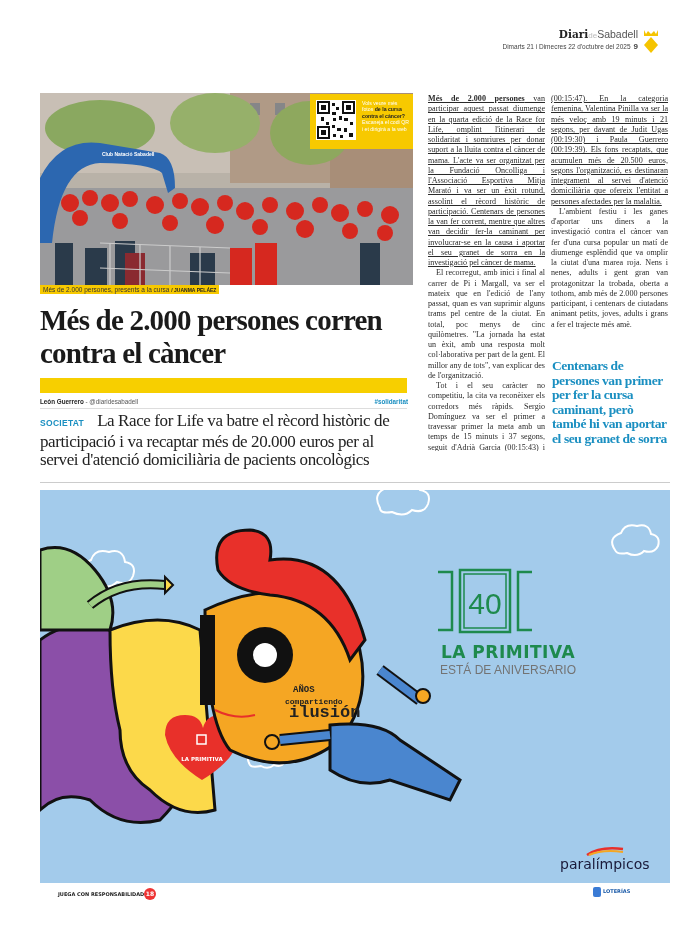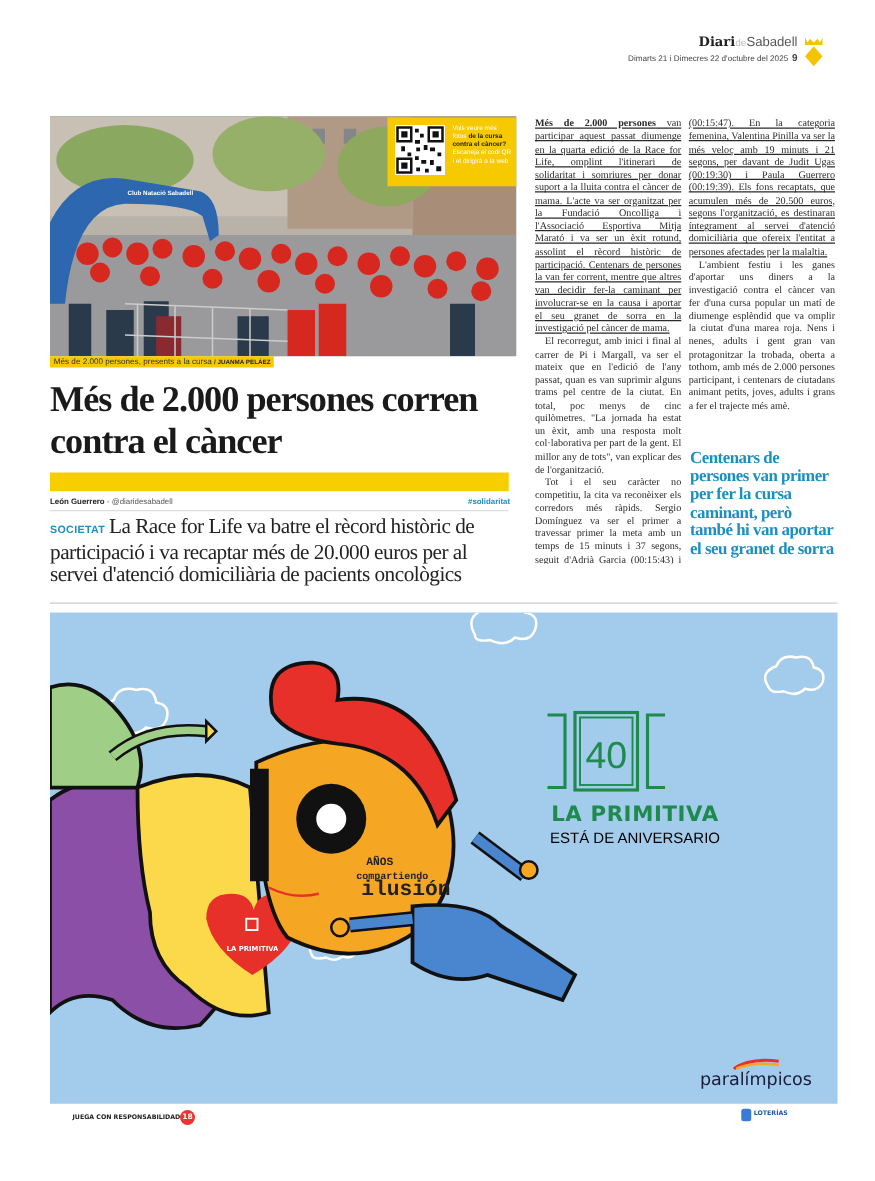--- a/index.html
+++ b/index.html
@@ -22,34 +22,34 @@
   .caption{left:40px;top:285px;height:9px;background:#f7c900;font-family:"Liberation Sans",sans-serif;font-size:6.5px;line-height:9px;padding:0 3px;color:#333;}
   .caption b{font-size:5px;font-weight:bold;color:#222;}
   
   .headline{left:40px;top:304px;width:380px;font-size:29px;line-height:33px;font-weight:bold;letter-spacing:-0.8px;color:#1a1a1a;}
   .yellowbar{left:40px;top:378px;width:367px;height:15px;background:#f7cf00;}
   .byline{left:40px;top:398px;font-family:"Liberation Sans",sans-serif;font-size:6.3px;color:#555;}
   .byline b{color:#222;}
   .hashtag{left:360px;top:398px;width:48px;text-align:right;font-family:"Liberation Sans",sans-serif;font-size:6.3px;font-weight:bold;color:#1a8fc1;}
   .rule1{left:40px;top:408px;width:367px;height:1px;background:#ddd;}
   .subhead{left:40px;top:412px;width:375px;font-size:17px;line-height:18.5px;letter-spacing:-0.4px;color:#222;}
-  .subhead .sec{font-family:"Liberation Sans",sans-serif;font-size:8.5px;font-weight:bold;color:#1a8fc1;letter-spacing:0.3px;margin-right:3px;}
+  .subhead .sec{font-family:"Liberation Sans",sans-serif;font-size:8.5px;font-weight:bold;color:#1a8fc1;letter-spacing:0.3px;margin-right:13px;}
   
   .col{top:94px;width:117px;font-size:8.1px;line-height:10.25px;text-align:justify;hyphens:auto;color:#2a2a2a;}
   .col p{margin:0;text-indent:8px;}
   .col p.first{text-indent:0;text-decoration:underline;}
   .col1{left:428px;}
   .col2{left:551px;}
   .pullquote{left:552px;top:359px;width:118px;font-size:13.5px;line-height:14.5px;font-weight:bold;color:#1a8fc1;letter-spacing:-0.4px;}
   .rule2{left:40px;top:482px;width:630px;height:1px;background:#ccc;}
   
   .ad{left:40px;top:490px;width:630px;height:393px;background:#a3cbeb;overflow:hidden;}
   .ad40{left:430px;top:566px;width:140px;height:70px;}
   .ad-brand{left:408px;top:642px;width:200px;text-align:center;font-family:"DejaVu Sans",sans-serif;font-weight:bold;font-size:17px;color:#1e8a4d;letter-spacing:0.5px;}
-  .ad-sub{left:408px;top:663px;width:200px;text-align:center;font-family:"Liberation Sans",sans-serif;font-size:12px;color:#000000;}
+  .ad-sub{left:408px;top:663px;width:200px;text-align:center;font-family:"Liberation Sans",sans-serif;font-size:12px;color:#737373;}
   .anos{left:285px;top:685px;font-family:Liberation Mono, monospace;font-size:9px;font-weight:bold;color:#222;line-height:11px;}
   .paral{left:560px;top:856px;font-family:"DejaVu Sans",sans-serif;font-size:14px;color:#1a1a3a;}
   .footer-left{left:58px;top:891px;font-family:"DejaVu Sans",sans-serif;font-size:5px;font-weight:bold;color:#222;}
   .age{left:144px;top:888px;width:12px;height:12px;border-radius:50%;background:#e33;color:#fff;font-family:"DejaVu Sans",sans-serif;font-size:6px;font-weight:bold;text-align:center;line-height:12px;}
   .loterias{left:603px;top:888px;font-family:"DejaVu Sans",sans-serif;font-size:5px;font-weight:bold;color:#1a5aa8;}
   .lot-ico{left:593px;top:887px;width:8px;height:10px;background:#3a7bd5;border-radius:2px;}
 </style>
 </head>
 <body>
 

